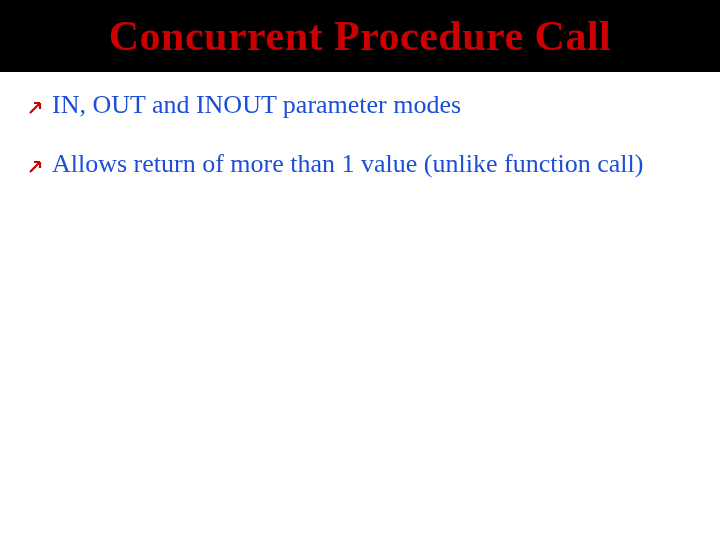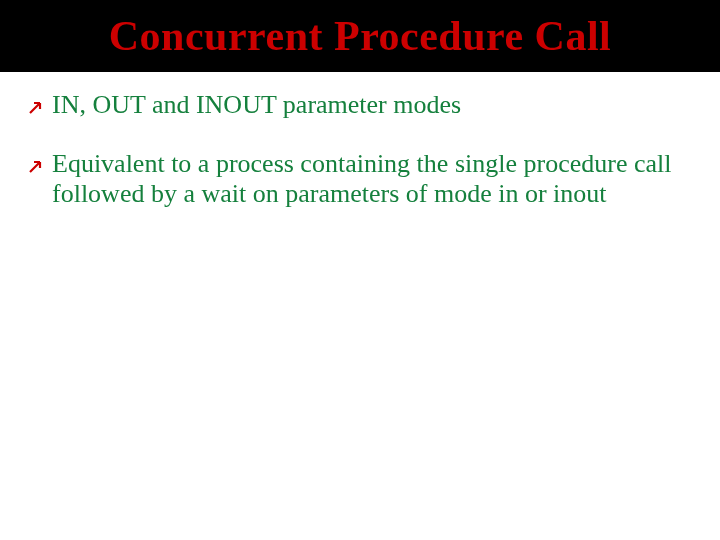--- a/index.html
+++ b/index.html
@@ -32,45 +32,45 @@
   }
   .bullet-icon {
     flex: 0 0 auto;
     margin-right: 8px;
     margin-top: 9px;
   }
   .bullet-icon svg { display: block; }
   .bullet-text {
     font-size: 26px;
     line-height: 1.18;
-    color: #15803d;
+    color: #1d4ed8;
   }
 </style>
 </head>
 <body>
 
 <div class="title-bar">
   <div class="title">Concurrent Procedure Call</div>
 </div>
 
 <div class="content">
 
   <div class="bullet-item">
     <span class="bullet-icon">
       <svg width="16" height="16" viewBox="0 0 16 16">
           <path d="M2 14 L12 4 M12 4 L6 4 M12 4 L12 10" stroke="#cc0000" stroke-width="2.2" fill="none" stroke-linecap="butt"></path>
         </svg>
     </span>
     <span class="bullet-text">IN, OUT and INOUT parameter modes</span>
   </div>
 
-
-
   <div class="bullet-item">
     <span class="bullet-icon">
       <svg width="16" height="16" viewBox="0 0 16 16">
           <path d="M2 14 L12 4 M12 4 L6 4 M12 4 L12 10" stroke="#cc0000" stroke-width="2.2" fill="none" stroke-linecap="butt"></path>
         </svg>
     </span>
-    <span class="bullet-text">Equivalent to a process containing the single procedure call followed by a wait on parameters of mode in or inout</span>
+    <span class="bullet-text">Allows return of more than 1 value (unlike function call)</span>
   </div>
+
+
 
 </div>
 
 </body></html>

